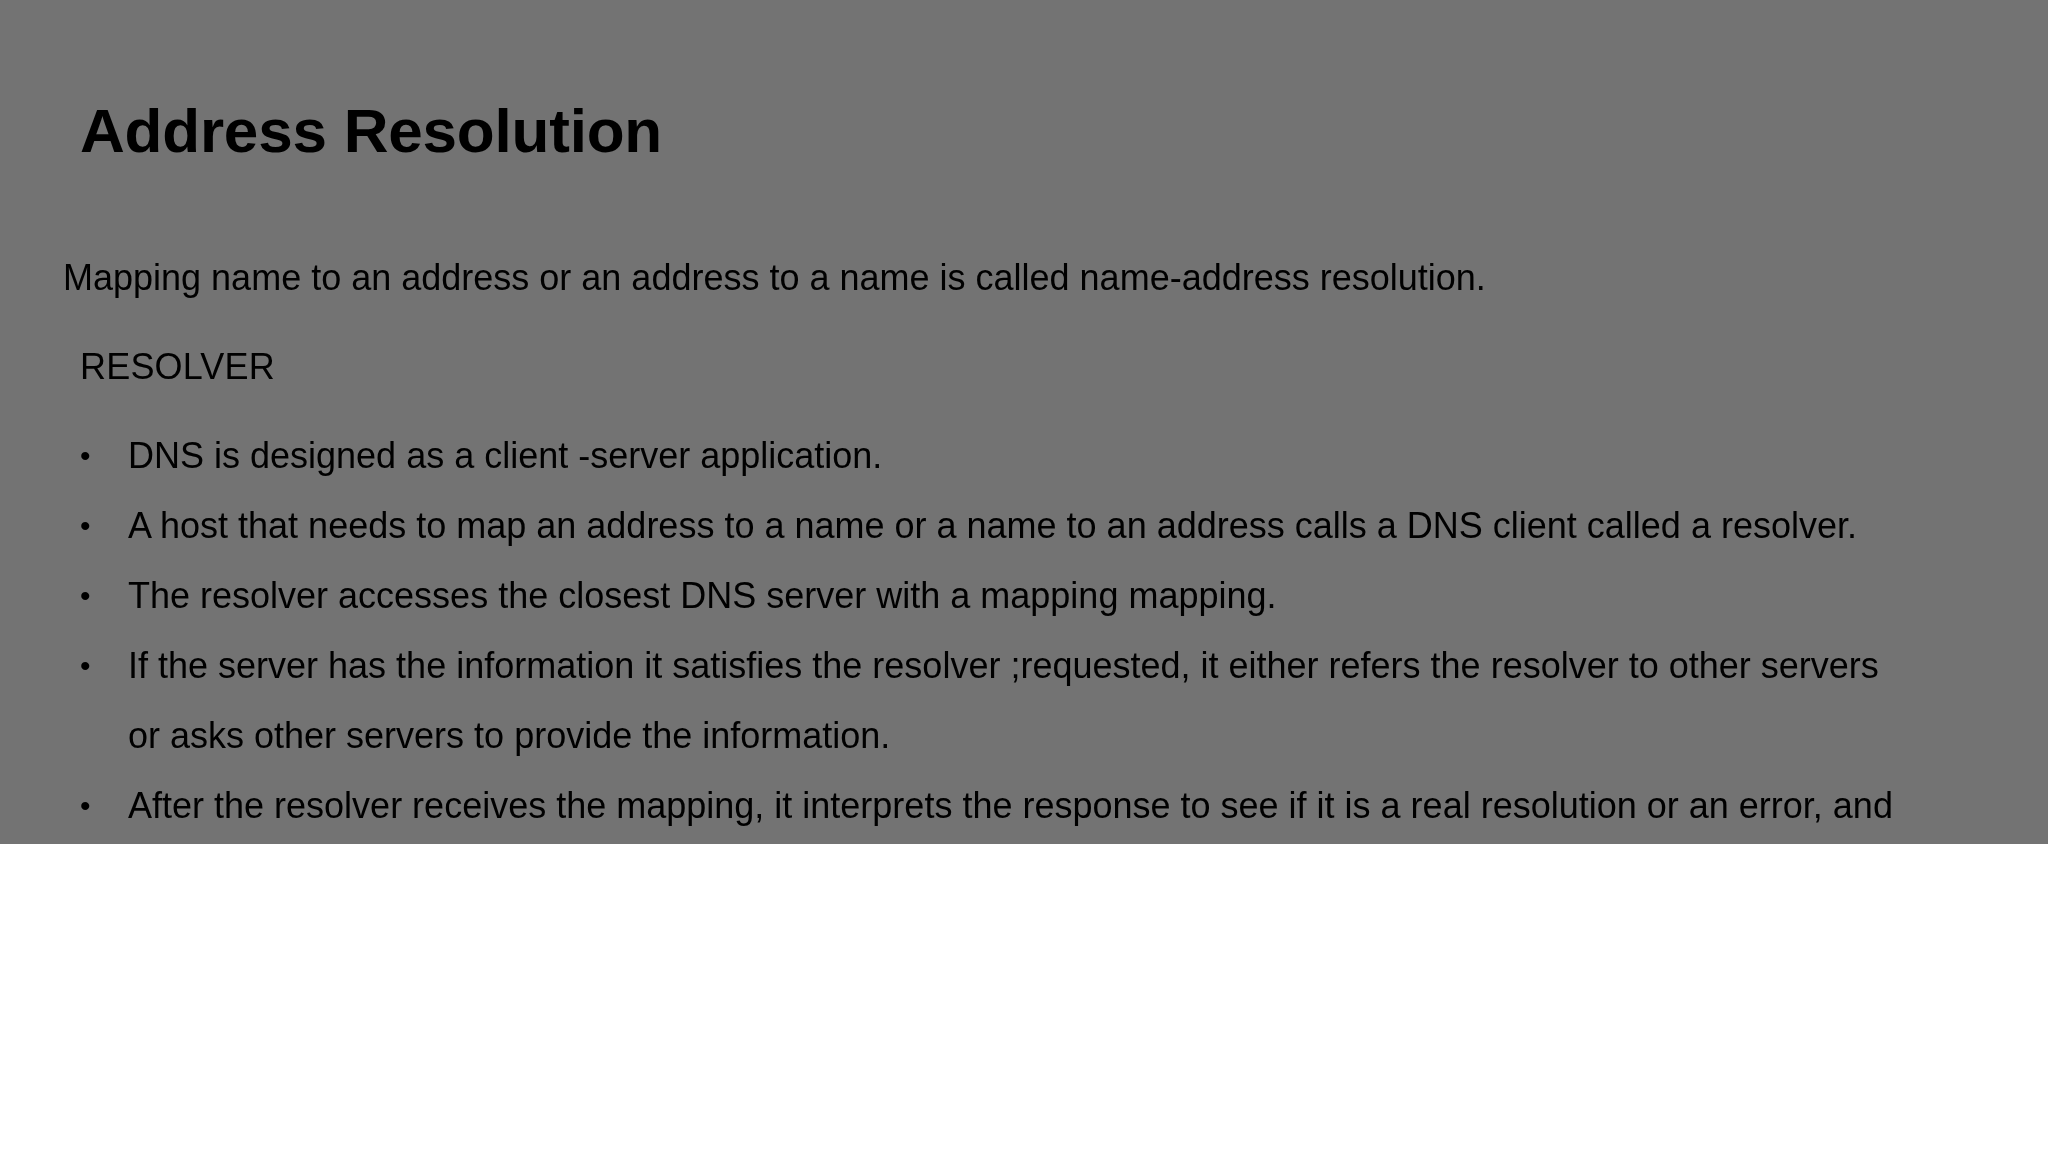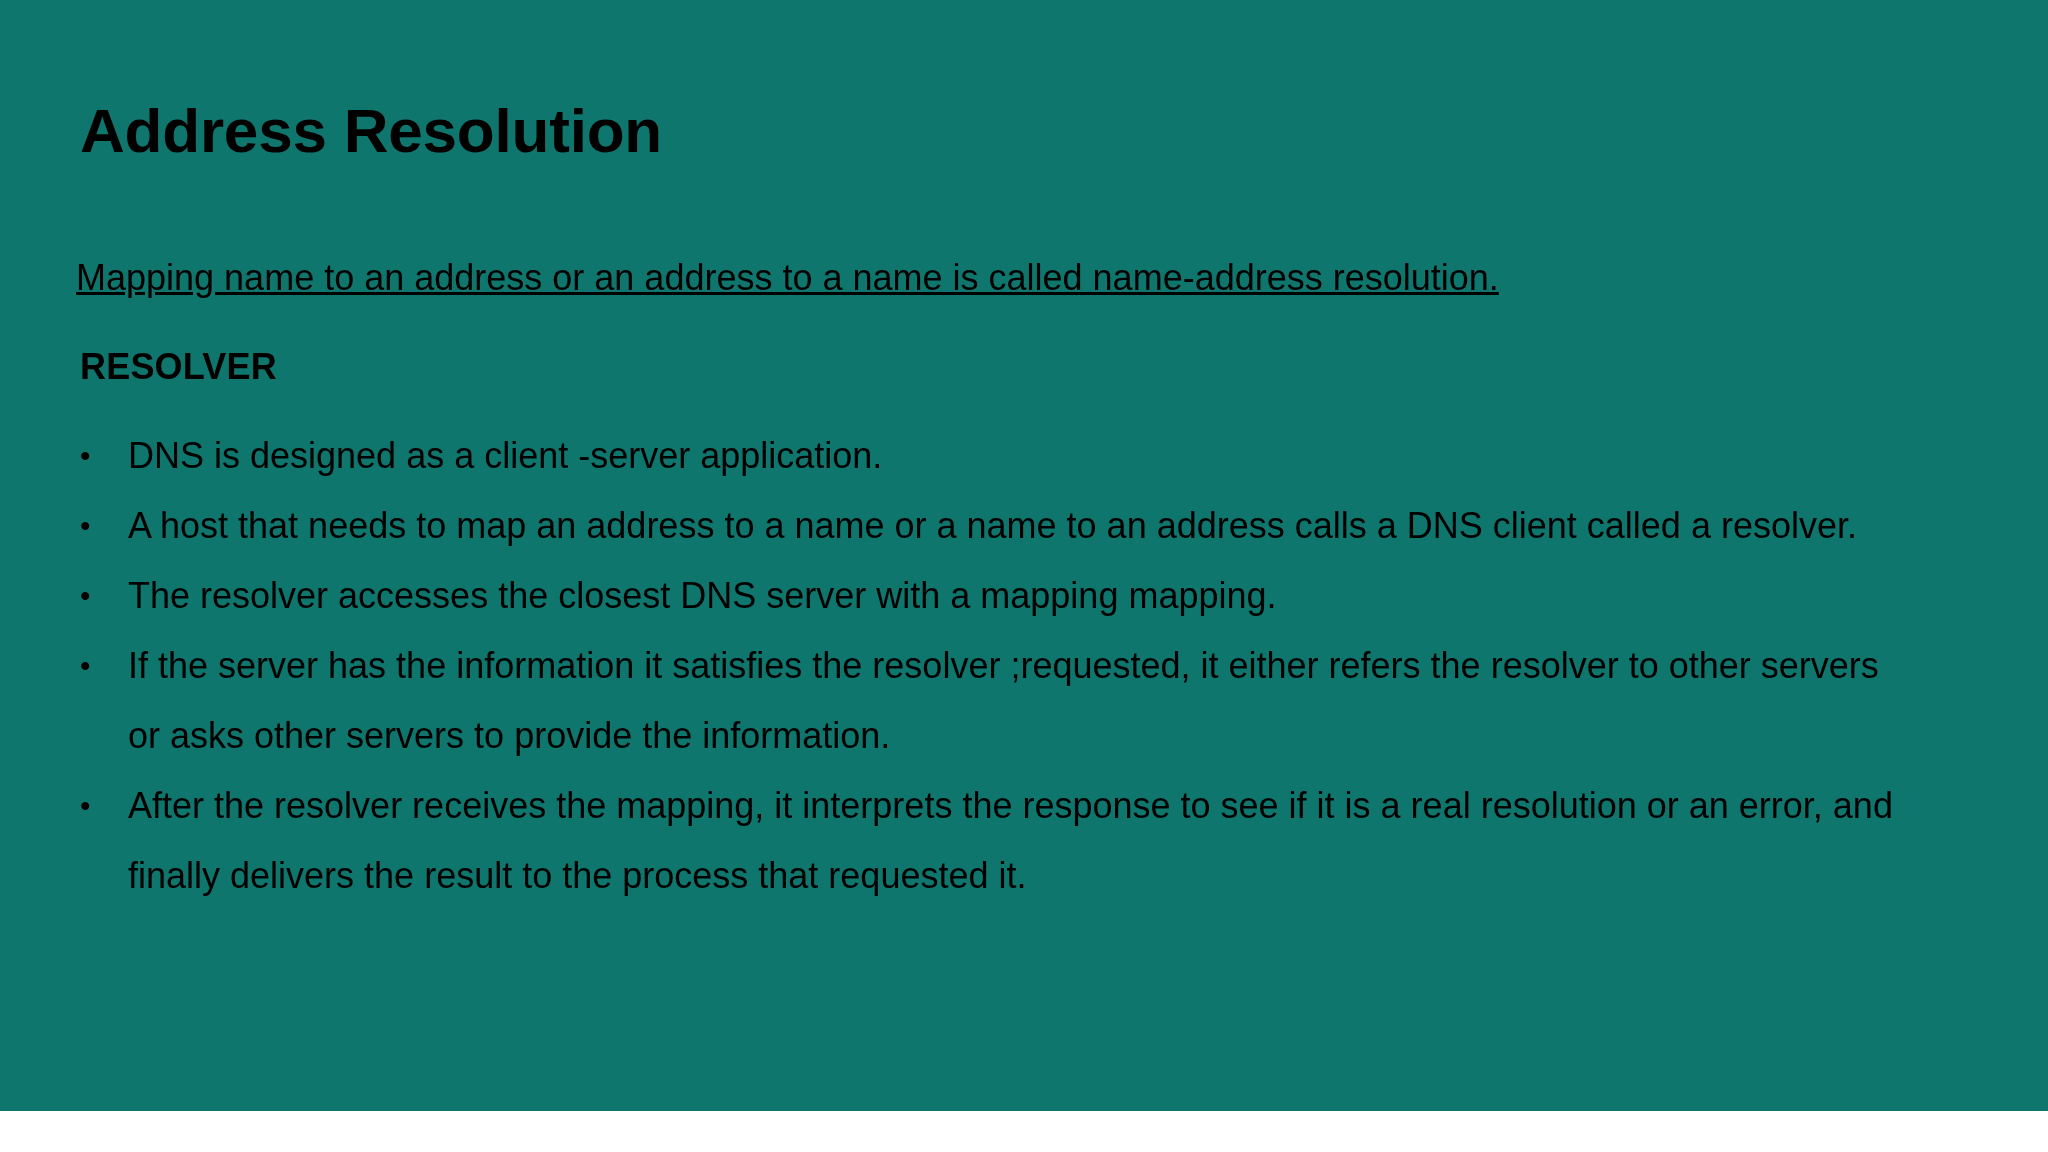--- a/index.html
+++ b/index.html
@@ -11,22 +11,22 @@
 
   body {
     font-family: "Liberation Sans", sans-serif;
     color: #000000;
     -webkit-font-smoothing: antialiased;
   }
 
   .slide {
     position: relative;
     width: 2048px;
-    height: 1111px;
-    background: #0f766e;
+    height: 844px;
+    background: #737373;
     overflow: hidden;
     box-sizing: border-box;
   }
 
   
   .slide-title {
     position: absolute;
     left: 80px;
     top: 56px;
     width: 1800px;
@@ -34,38 +34,37 @@
     font-weight: bold;
     line-height: 1.08;
     letter-spacing: -0.2px;
     color: #000000;
     white-space: nowrap;
   }
 
   
   .intro-text {
     position: absolute;
-    left: 76px;
+    left: 63px;
     top: 218px;
     width: 1820px;
     font-size: 36px;
     font-weight: normal;
     line-height: 1.35;
     color: #000000;
-    text-decoration: underline;
   }
 
   
   .section-heading {
     position: absolute;
     left: 80px;
     top: 313px;
     width: 1820px;
     font-size: 36px;
-    font-weight: bold;
+    font-weight: normal;
     line-height: 1.35;
     letter-spacing: 0.2px;
     color: #000000;
   }
 
   
   .bullet-list {
     position: absolute;
     left: 80px;
     top: 421px;

